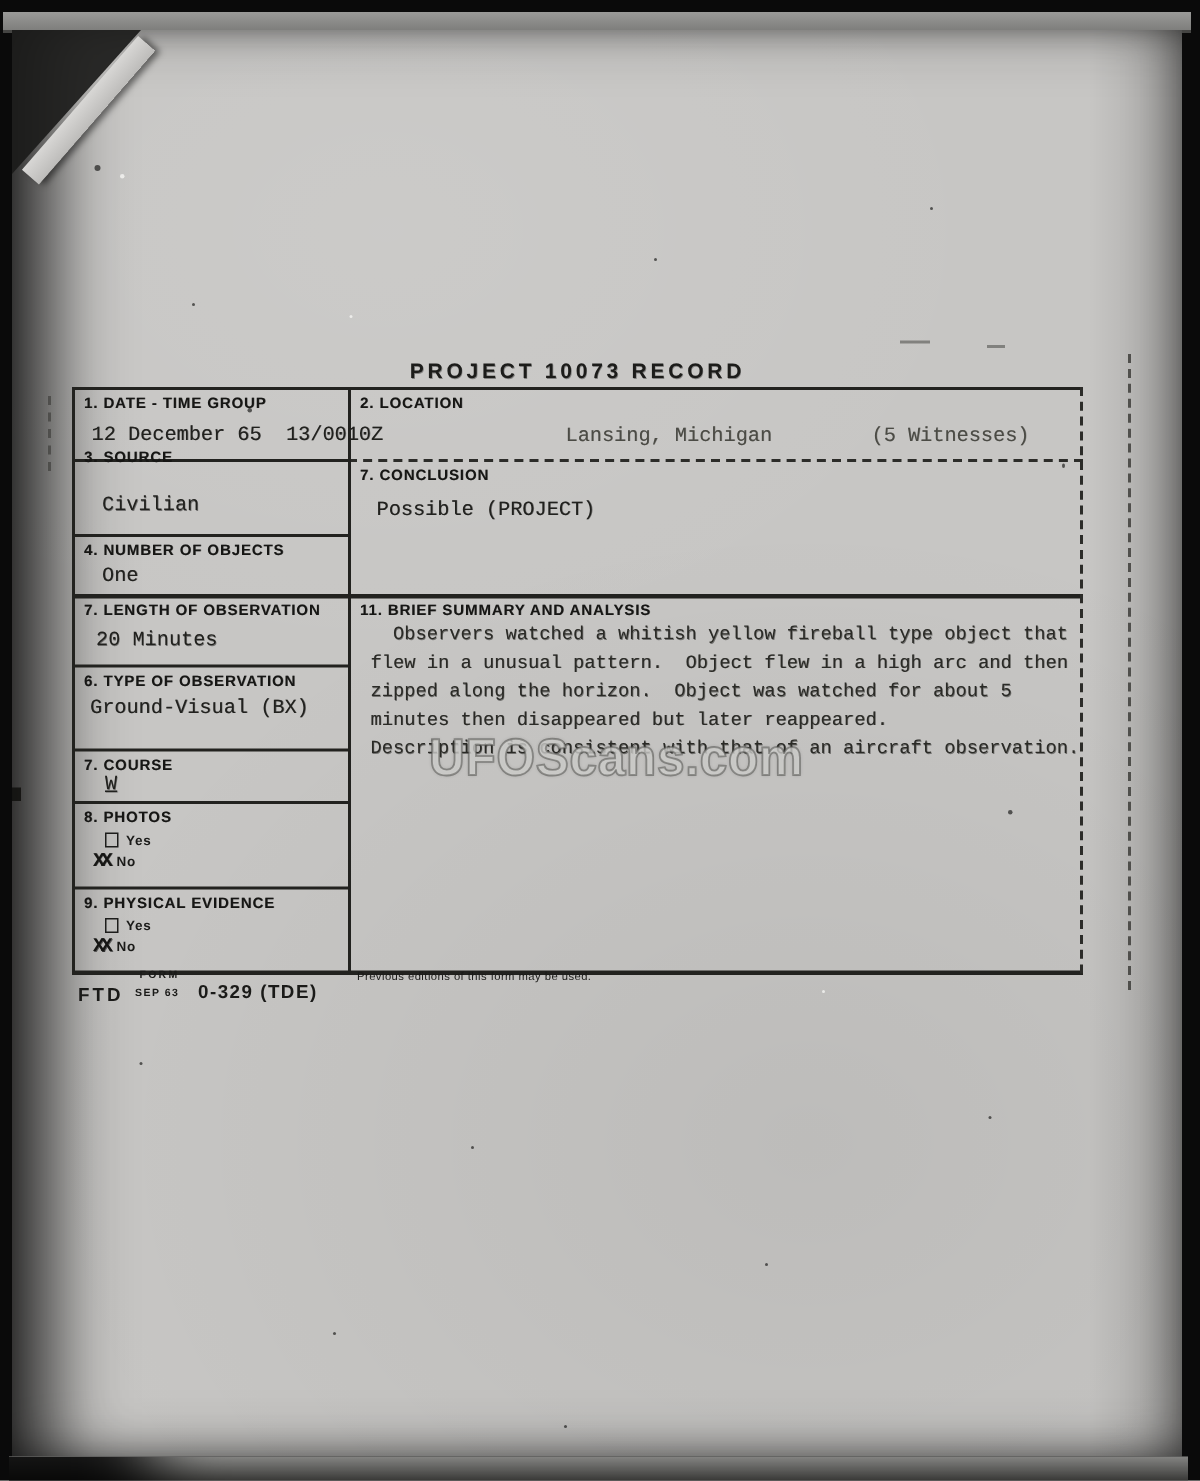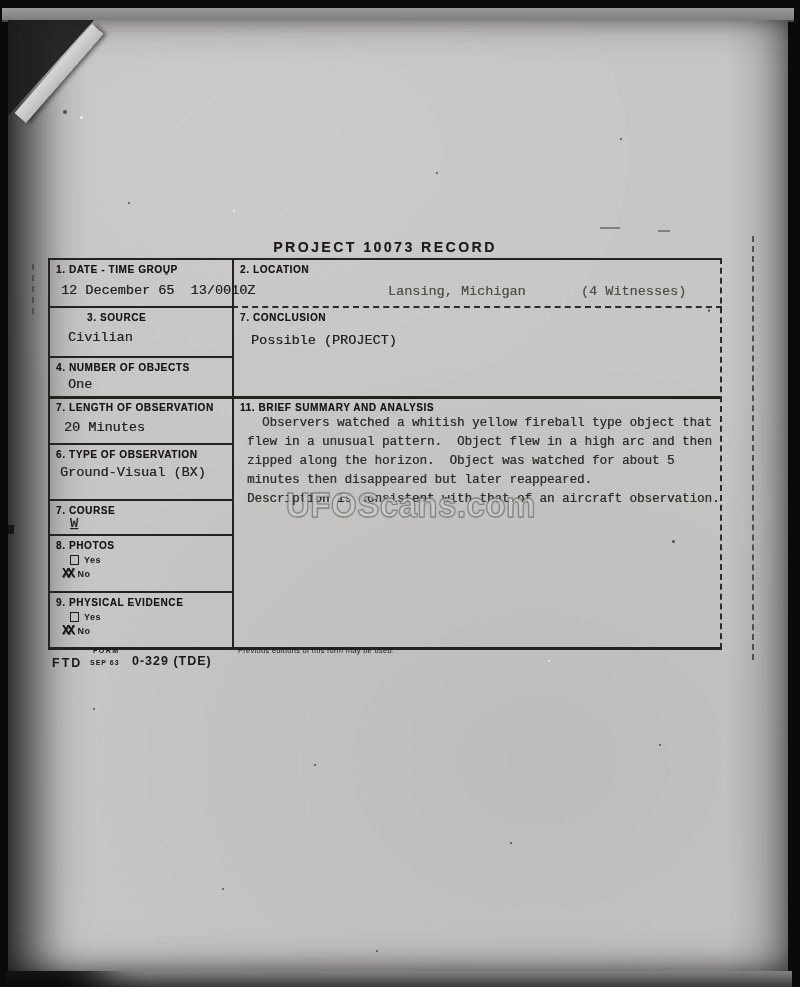--- a/index.html
+++ b/index.html
@@ -132,24 +132,24 @@
     <div class="h-line" style="left:0;top:276px;width:186px;"></div>
     <div class="h-line" style="left:0;top:333px;width:186px;"></div>
     <div class="h-line" style="left:0;top:389px;width:674px;height:2.5px;"></div>
     <div class="v-line" style="left:0;top:0;height:391px;"></div>
     <div class="v-line" style="left:184px;top:0;height:391px;z-index:1;"></div>
     <div class="v-line dash" style="left:672px;top:0;height:391px;"></div>
 
     <div class="flabel" style="left:8px;top:6px;">1. DATE - TIME GROUP</div>
     <div class="tval" style="left:13px;top:25px;">12 December 65  13/0010Z</div>
     <div class="flabel" style="left:192px;top:6px;">2. LOCATION</div>
-    <div class="tval faded" style="left:329px;top:26px;margin-left:11px;">Lansing, Michigan</div>
-    <div class="tval faded" style="left:533px;top:26px;">(4 Witnesses)</div>
-
-    <div class="flabel" style="left:8px;top:54px;margin-left:31px;">3. SOURCE</div>
+    <div class="tval faded" style="left:329px;top:26px;">Lansing, Michigan</div>
+    <div class="tval faded" style="left:533px;top:26px;">(5 Witnesses)</div>
+
+    <div class="flabel" style="left:8px;top:42px;">3. SOURCE</div>
     <div class="tval" style="left:20px;top:72px;">Civilian</div>
     <div class="flabel" style="left:192px;top:54px;">7. CONCLUSION</div>
     <div class="tval" style="left:203px;top:75px;">Possible (PROJECT)</div>
 
     <div class="flabel" style="left:8px;top:104px;">4. NUMBER OF OBJECTS</div>
     <div class="tval" style="left:20px;top:119px;">One</div>
 
     <div class="flabel" style="left:8px;top:144px;">7. LENGTH OF OBSERVATION</div>
     <div class="tval" style="left:16px;top:162px;">20 Minutes</div>
     <div class="flabel" style="left:192px;top:144px;">11. BRIEF SUMMARY AND ANALYSIS</div>

